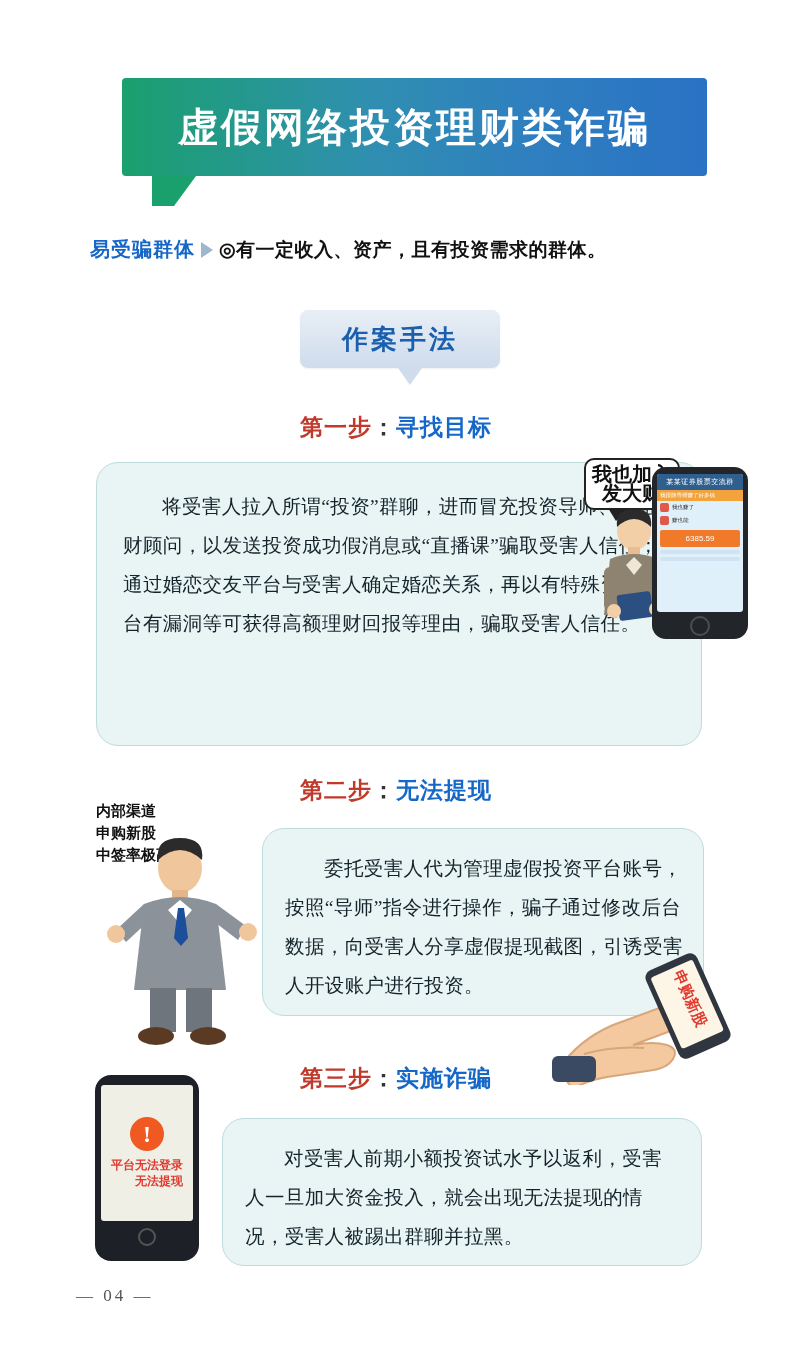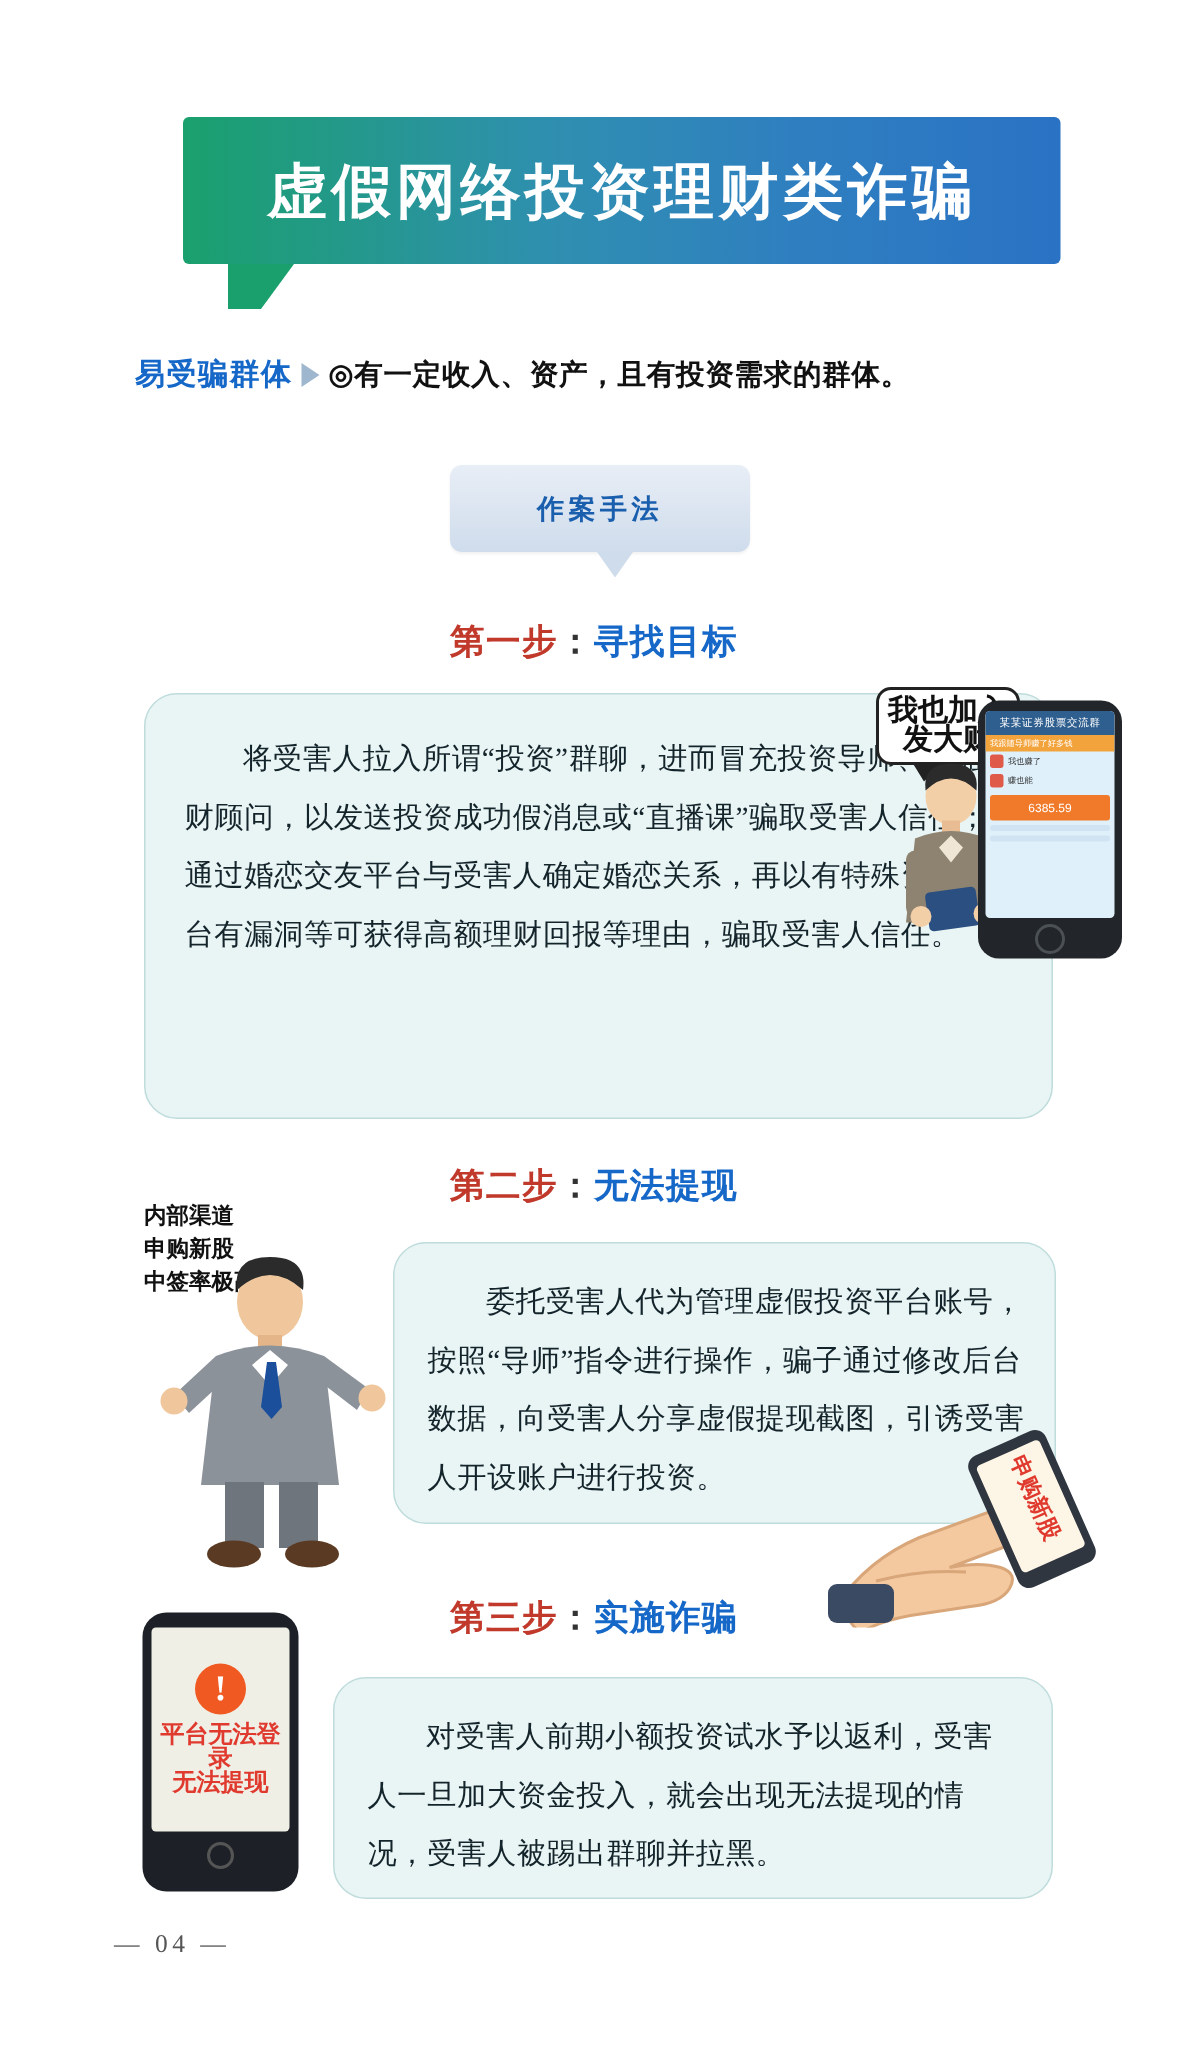--- a/index.html
+++ b/index.html
@@ -65,21 +65,21 @@
   .method-badge-wrap { position: absolute; left: 300px; top: 310px; }
   .method-badge {
     width: 200px; height: 58px;
     background: linear-gradient(180deg,#e8eef6 0%, #cfdcec 100%);
     border-radius: 8px;
     display: flex; align-items: center; justify-content: center;
     box-shadow: 0 1px 2px rgba(0,0,0,0.06);
   }
   .method-badge span {
     font-family: "Liberation Serif", serif;
-    font-weight: bold; font-size: 18px; color: #1a5fae; letter-spacing: 3px;
+    font-weight: bold; font-size: 26px; color: #1a5fae; letter-spacing: 3px;
   }
   .method-tail {
     position: absolute; left: 98px; top: 58px;
     width: 0; height: 0;
     border-left: 12px solid transparent;
     border-right: 12px solid transparent;
     border-top: 17px solid #cfdcec;
   }
 
   
@@ -152,21 +152,21 @@
     font-family: "Liberation Serif", serif; font-weight: bold; font-size: 15px; line-height: 22px; color: #111;
   }
   
   .ill3 { position: absolute; left: 548px; top: 950px; width: 200px; height: 135px; }
 
   
   .ill4 { position: absolute; left: 95px; top: 1075px; width: 110px; height: 190px; }
   .phone4 { width: 104px; height: 186px; background: #1d2127; border-radius: 16px; padding: 10px 6px 14px 6px; }
   .phone4 .screen { width: 100%; height: 136px; background: #f0efe6; border-radius: 3px; display:flex; flex-direction:column; align-items:center; justify-content:center; gap:6px;}
   .warn-circle { width: 34px; height: 34px; border-radius: 50%; background: #f05a22; color:#fff; font-weight:bold; font-size:24px; display:flex;align-items:center;justify-content:center; font-family:"Liberation Serif",serif;}
-  .warn-txt { font-family:"Liberation Serif",serif; font-weight:bold; font-size:16px; line-height:16px; color:#e03a2f; text-align:center;}
+  .warn-txt { font-family:"Liberation Serif",serif; font-weight:bold; font-size:12px; line-height:16px; color:#e03a2f; text-align:right;}
   .phone4 .home { width: 18px; height:18px; border:2px solid #555; border-radius:50%; margin: 7px auto 0;}
 </style>
 </head>
 <body>
 
 <div class="page">
 
   <div class="title-wrap">
     <div class="title-banner">
       <div class="title-text">虚假网络投资理财类诈骗</div>

